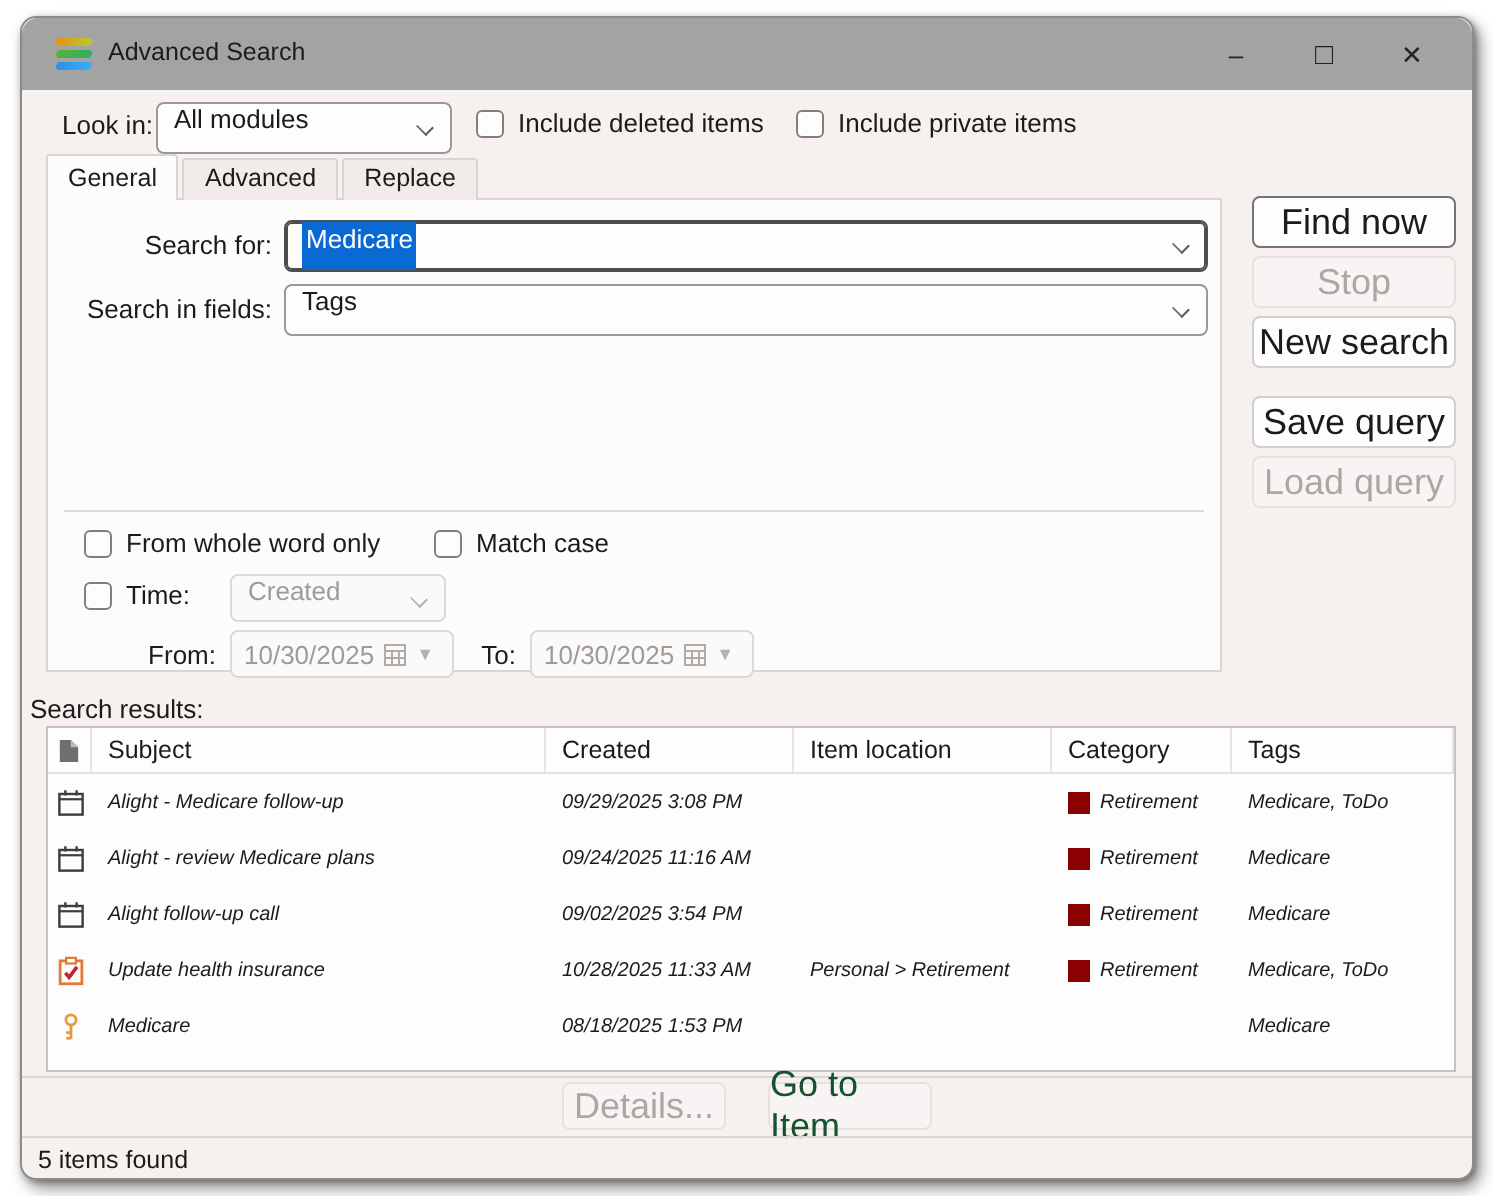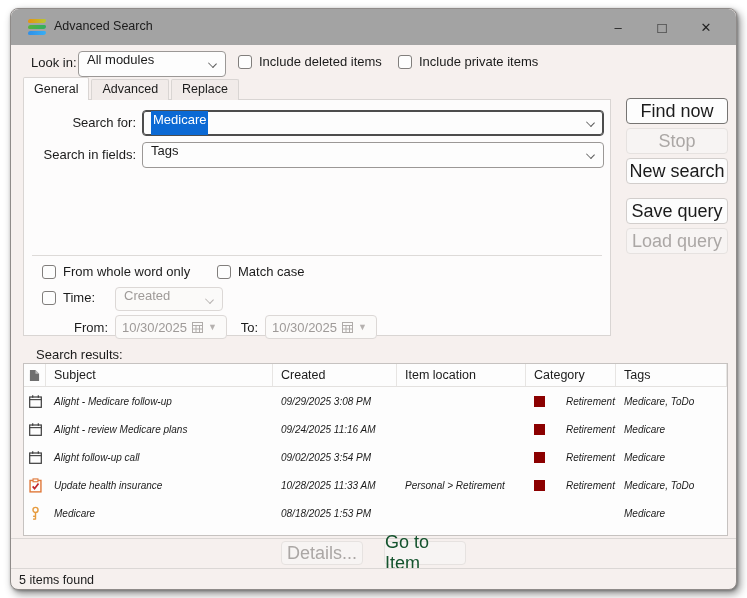--- a/index.html
+++ b/index.html
@@ -59,33 +59,33 @@
   .datefield .dd { font-size:9px; color:#b5b1af; }
   
   .btn {
     position:absolute; width:102px; height:26px; background:#fdfdfd; border:1px solid #d2cecc;
     border-radius:4px; font-size:18px; color:#1b1b1b; display:flex; align-items:center; justify-content:center;
     font-family:"Liberation Sans", sans-serif;
   }
   .btn.default { border-color:#767472; }
   .btn.disabled { background:#f7f4f3; border-color:#e6e2e0; color:#aba7a5; }
   
-  .results-label { position:absolute; left:25px; top:338px; }
+  .results-label { position:absolute; left:4px; top:338px; }
   .results {
     position:absolute; left:12px; top:354px; width:705px; height:173px;
     background:#fdfdfd; border:1px solid #c6c2c0;
   }
   .rgrid { display:grid; grid-template-columns:22px 227px 124px 129px 90px 1fr; align-items:center; }
   .rhead { height:23px; border-bottom:1px solid #e3e1df; }
   .rhead > div { height:100%; display:flex; align-items:center; padding-left:8px; border-right:1px solid #e7e5e3; font-size:12.5px; }
   .rhead > div:first-child { justify-content:center; padding-left:0; }
   .rrow { height:28px; font-size:10px;font-style:italic; }
   .rrow > div { padding-left:8px; white-space:nowrap; overflow:hidden; }
   .rrow > div:first-child { padding-left:0; display:flex; justify-content:center; }
-  .cat-cell { display:flex; align-items:center; gap:21px; }
+  .cat-cell { display:flex; align-items:center; gap:5px; }
   .cat-swatch { width:11px; height:11px; flex:0 0 auto; }
   
   .btm-sep { position:absolute; left:0; right:0; top:529px; border-top:1px solid #dbd7d5; }
   .btn.small { width:82px; height:24px; }
   .statusbar-sep { position:absolute; left:0; right:0; top:559px; border-top:1px solid #dbd7d5; }
   .status-text { position:absolute; left:8px; top:564px; font-size:12.5px; }
   .cal-glyph svg, .icon-cell svg { display:block; }
 </style>
 </head>
 <body>

